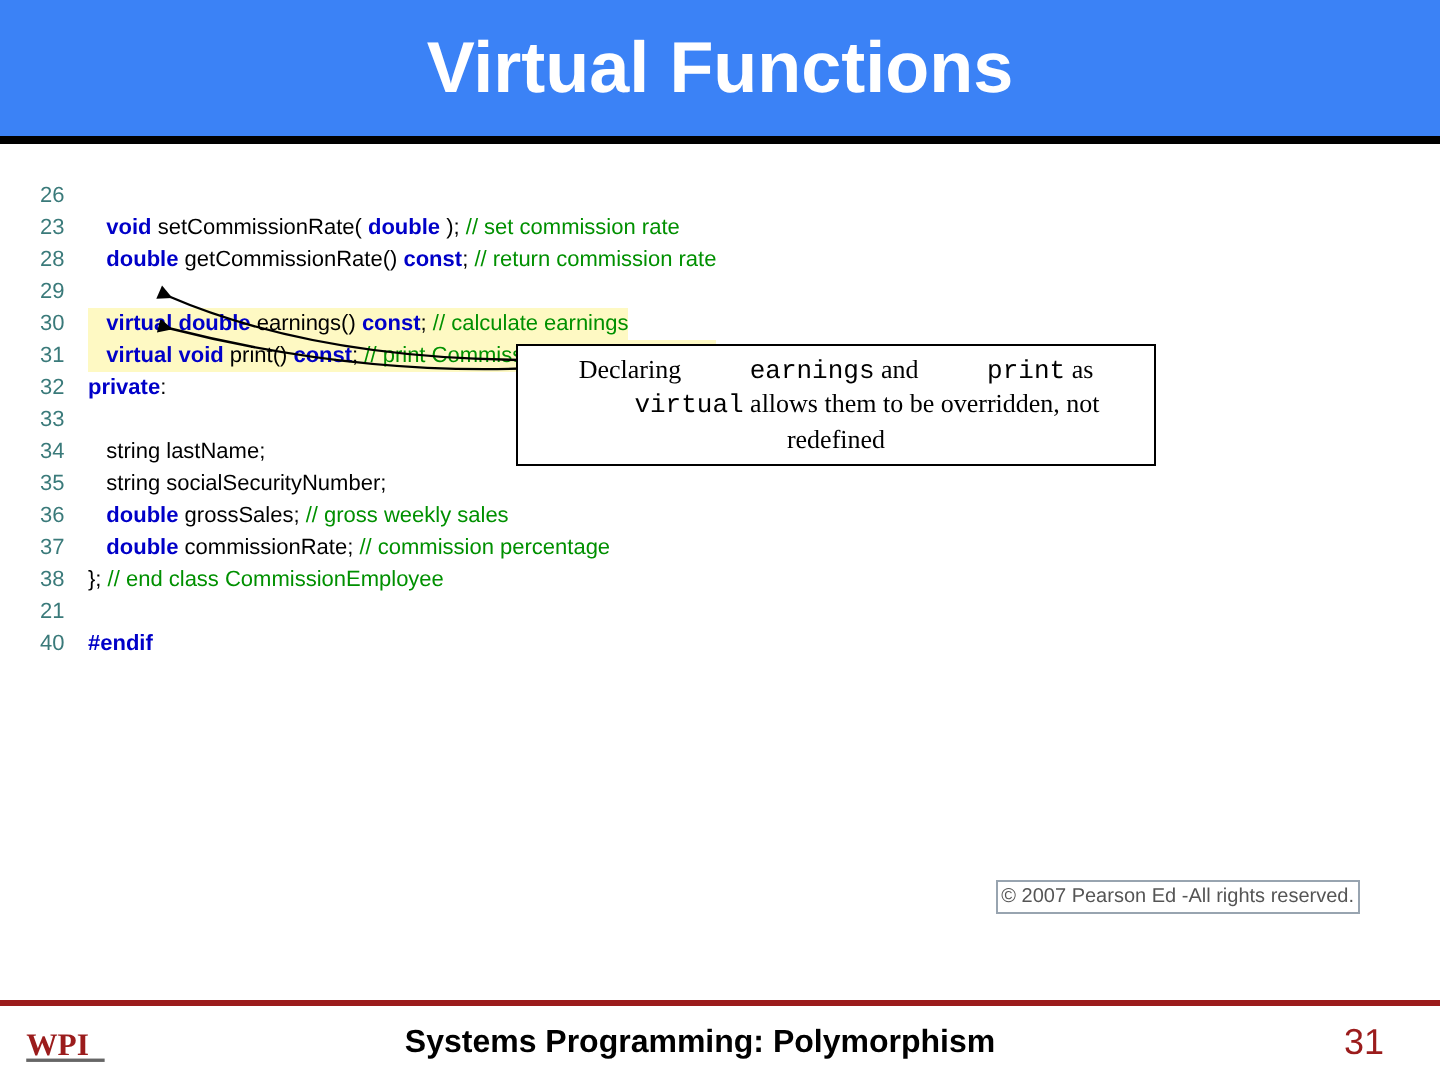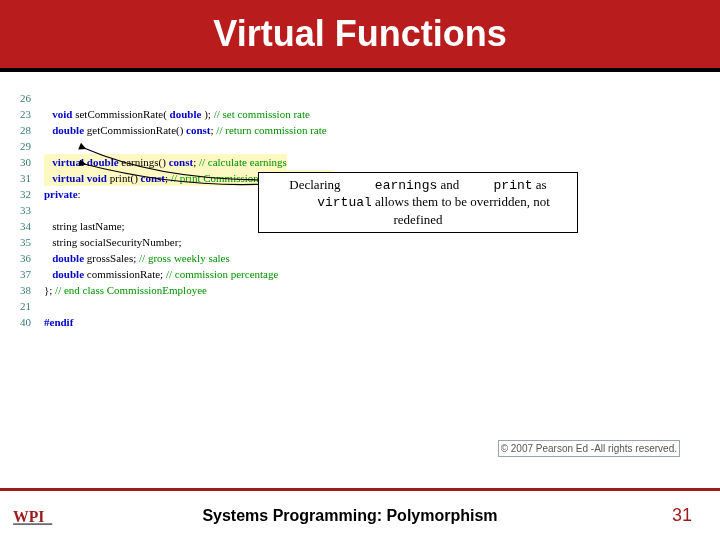--- a/index.html
+++ b/index.html
@@ -7,40 +7,40 @@
     width: 720px;
     height: 540px;
     background: #fff;
     font-family: Arial, sans-serif;
     position: relative;
     overflow: hidden;
   }
   .header {
     width: 100%;
     height: 72px;
-    background: #b91c1c;
+    background: #3b82f6;
     border-bottom: 4px solid #000;
     display: flex;
     align-items: center;
     justify-content: center;
   }
   .title {
     color: #fff;
     font-family: "Comic Sans MS", cursive, sans-serif;
     font-weight: bold;
     font-size: 36px;
   }
   .code-area {
     padding: 18px 20px 0 20px;
     position: relative;
   }
   .code-line {
     display: flex;
     align-items: center;
-    font-family: Liberation Serif, serif;
+    font-family: Liberation Sans, sans-serif;
     font-size: 11px;
     line-height: 16px;
     height: 16px;
     white-space: pre;
   }
   .lineno {
     width: 24px;
     color: #3a7a7a;
     text-align: left;
     flex-shrink: 0;
@@ -78,21 +78,21 @@
     font-size: 10px;
     color: #555;
     padding: 2px 2px;
     font-family: Arial, sans-serif;
   }
   .footer {
     position: absolute;
     bottom: 0;
     left: 0;
     width: 100%;
-    height: 52px;
+    height: 40px;
     border-top: 3px solid #9b1c1c;
     display: flex;
     align-items: center;
   }
   .logo {
     width: 56px;
     margin-left: 12px;
     display: flex;
     align-items: center;
   }

